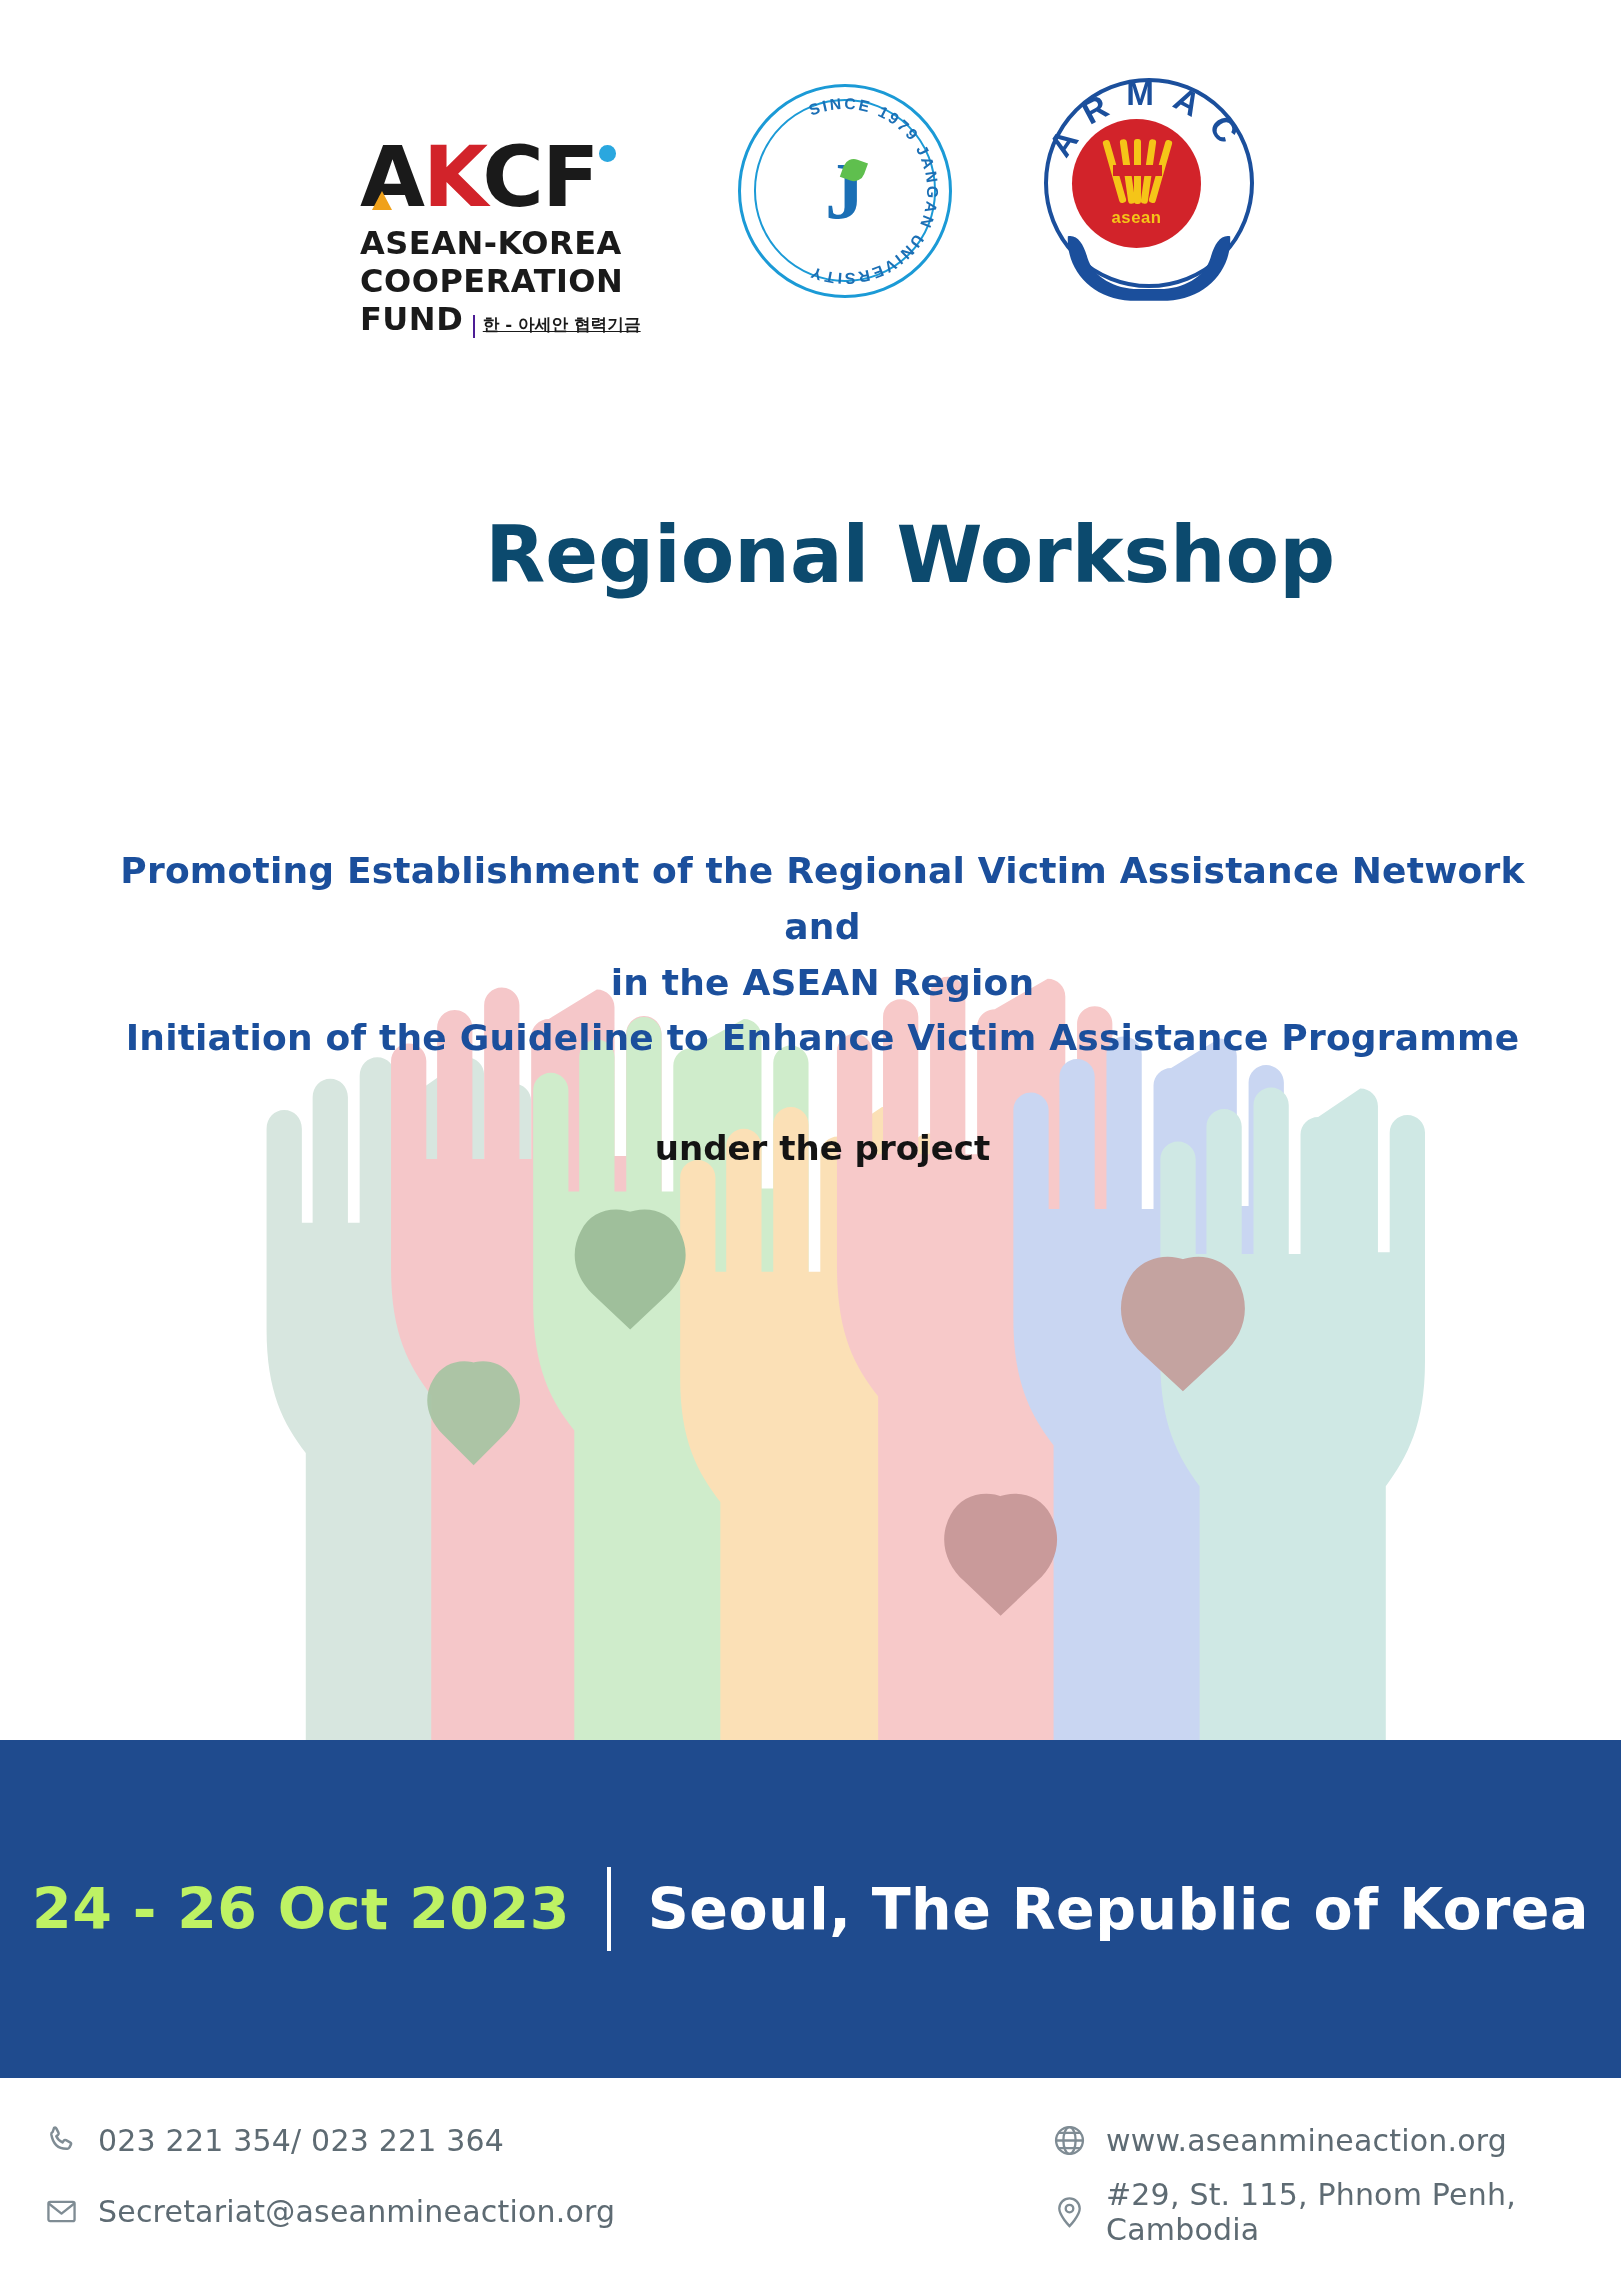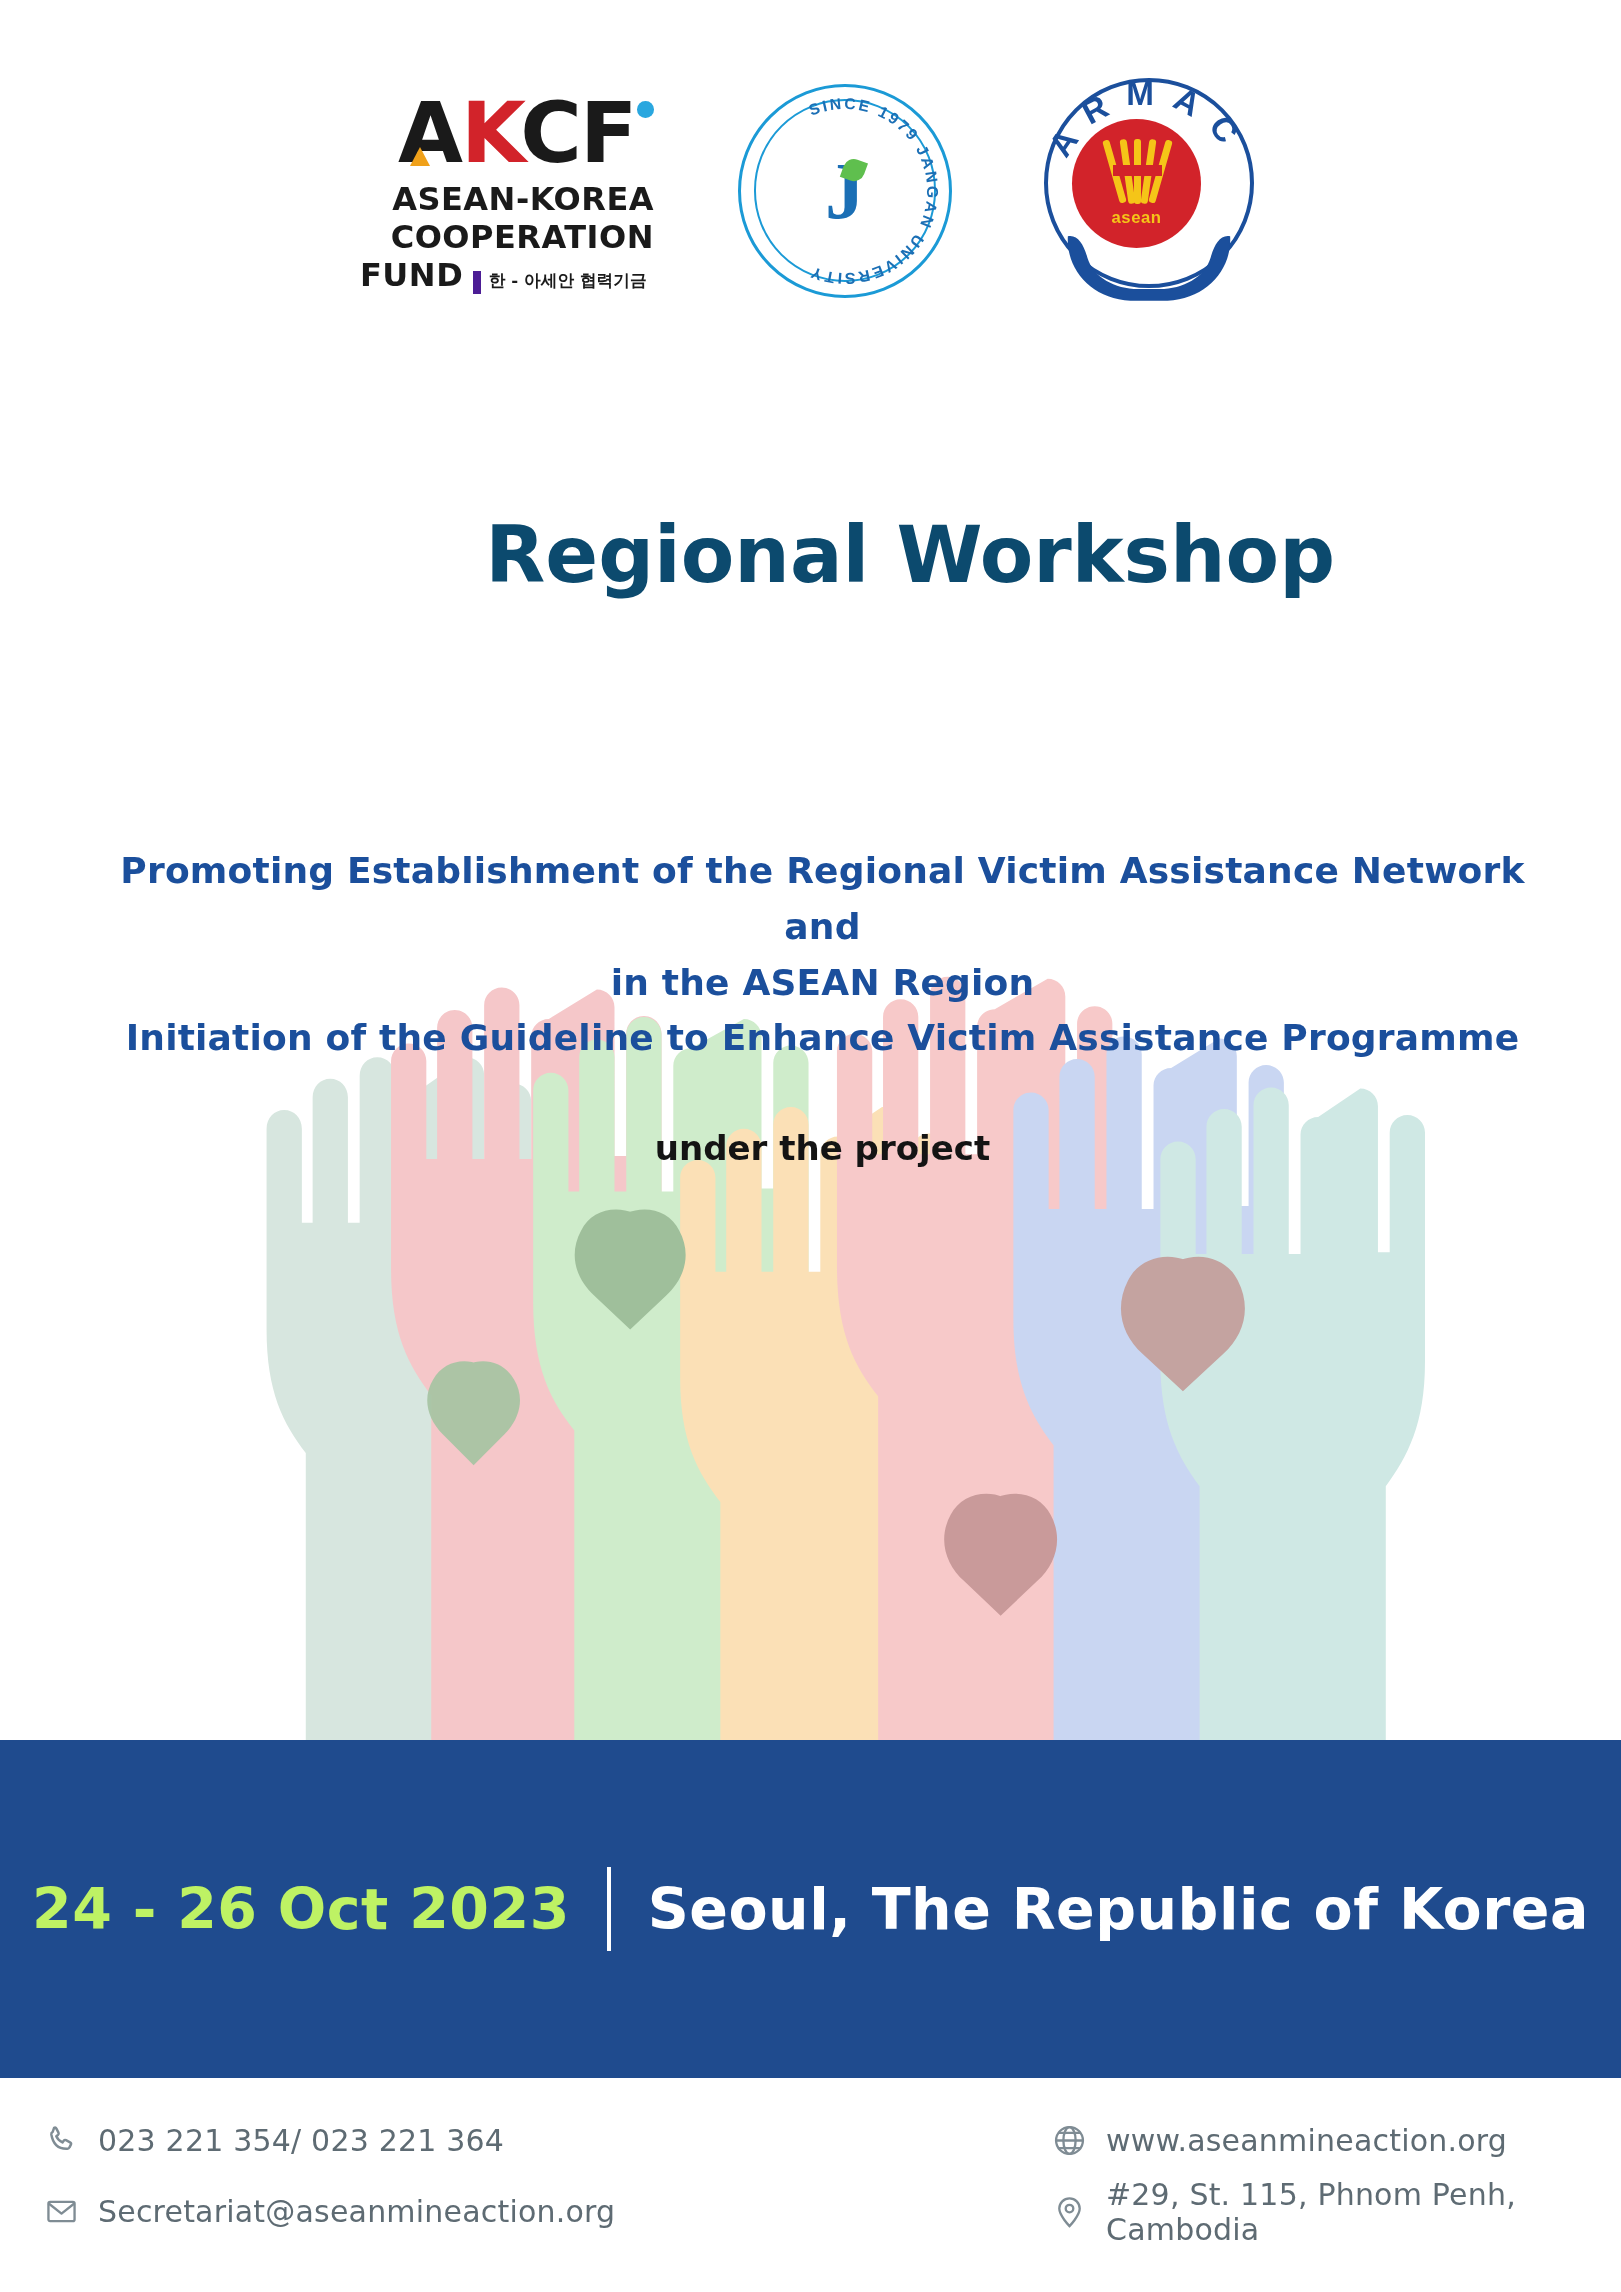--- a/index.html
+++ b/index.html
@@ -32,22 +32,23 @@
     height: 323px;
     display: flex;
     justify-content: center;
     align-items: flex-start;
     gap: 84px;
   }
 
   
   .akcf {
     width: 294px;
-    text-align: right;
+    text-align: left;
     padding-top: 17.6px;
+    margin-top: 44px;
   }
   .akcf-mark {
     font-size: 84px;
     font-weight: 700;
     letter-spacing: -2px;
     line-height: 0.95;
     color: #1a1a1a;
     position: relative;
     display: inline-block;
     font-family: "DejaVu Sans", sans-serif;
@@ -86,24 +87,25 @@
   }
   .akcf-fundrow {
     display: flex;
     align-items: flex-end;
     gap: 9.8px;
   }
   .akcf-kr {
     font-size: 16.7px;
     font-weight: 700;
     color: #1a1a1a;
-    border-left: 8px solid #4c1d95;
+    border-left: 2px solid #4c1d95;
     padding-left: 7.8px;
     padding-bottom: 3.9px;
     letter-spacing: 0;
+    text-decoration: underline;
   }
 
   
   .seal {
     position: relative;
     width: 214px;
     height: 214px;
     border-radius: 50%;
     border: 3.9px solid #1b9ad6;
     background: #fff;

